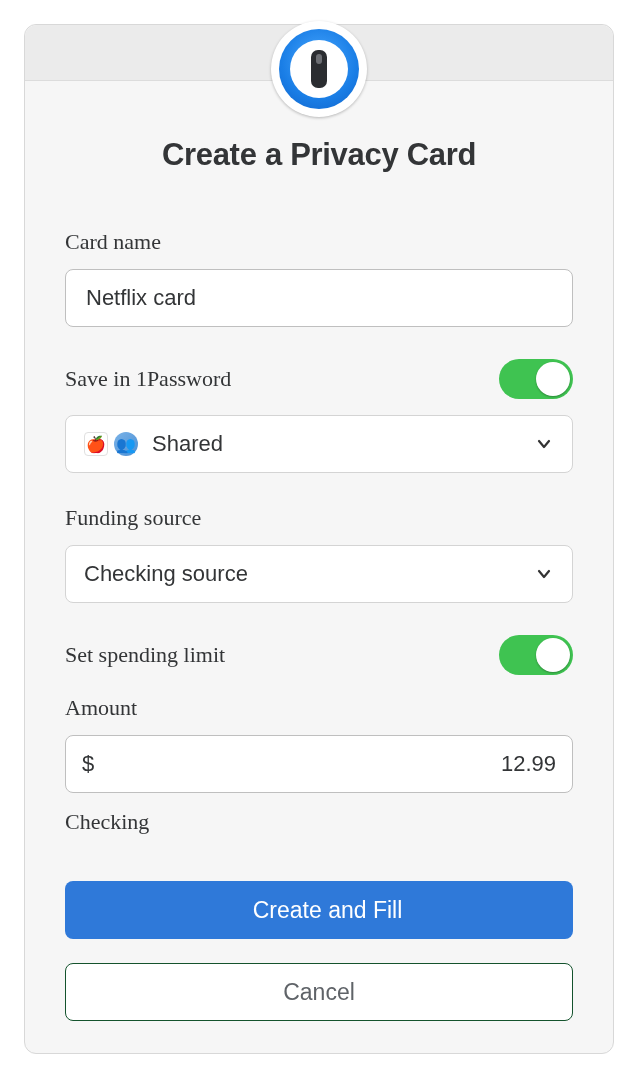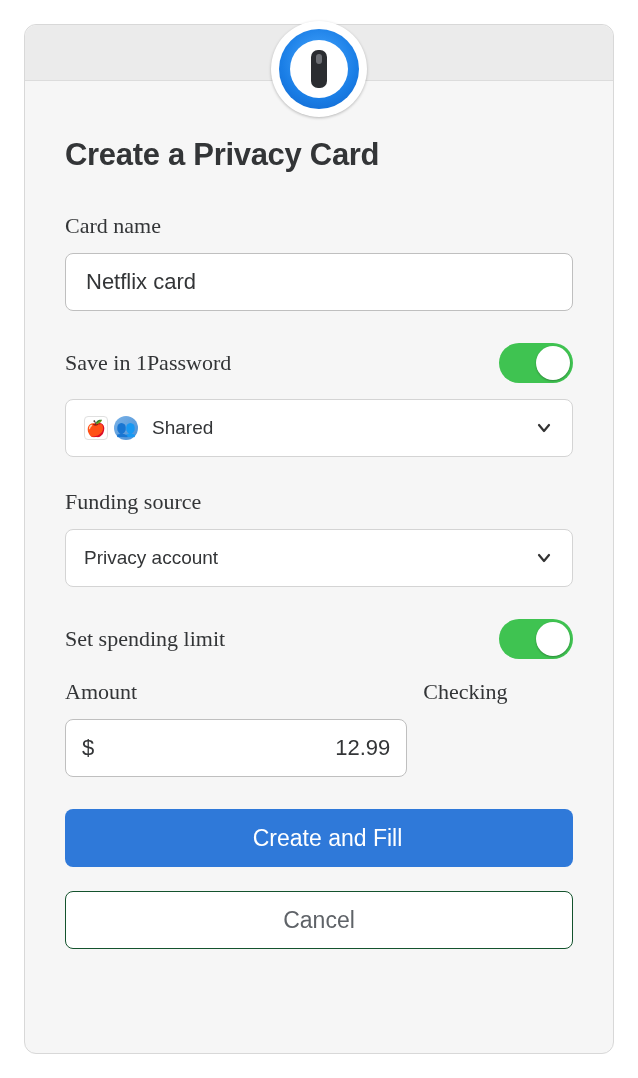--- a/index.html
+++ b/index.html
@@ -77,24 +77,25 @@
       transform: translateX(-50%);
       width: 6px;
       height: 10px;
       background: #6d6f74;
       border-radius: 3px;
     }
     .content {
       padding: 56px 40px 40px 40px;
     }
     .title {
+      text-align: center;
       font-size: 31px;
       font-weight: 700;
       color: #333537;
-      margin-bottom: 40px;
+      margin-bottom: 56px;
       letter-spacing: -0.3px;
     }
     .label {
       font-size: 22px;
       color: #333537;
       margin-bottom: 14px;
       display: block;
       font-family: Liberation Serif, serif;
     }
     .text-input {
@@ -141,21 +142,21 @@
       border: 1px solid #d4d4d4;
       border-radius: 8px;
       background: #ffffff;
       display: flex;
       align-items: center;
       padding: 0 18px;
       cursor: pointer;
       position: relative;
     }
     .select-text {
-      font-size: 19px;
+      font-size: 22px;
       color: #333537;
       flex: 1;
     }
     .select-text.muted {
       color: #8f9399;
     }
     .chevron {
       flex-shrink: 0;
     }
     .vault-icons {
@@ -177,20 +178,21 @@
       background: #ffffff;
       border: 1px solid #e0e0e0;
     }
     .vault-icon.family {
       border-radius: 50%;
       background: linear-gradient(135deg, #7bb3e8, #4a8fd4);
     }
     .two-col {
       display: flex;
       gap: 16px;
+      flex-direction: column;
     }
     .col {
       flex: 1;
     }
     .amount-wrap {
       position: relative;
       height: 58px;
       border: 1px solid #bfbfbf;
       border-radius: 8px;
       background: #ffffff;
@@ -281,21 +283,21 @@
         <span class="select-text">Shared</span>
         <svg class="chevron" width="20" height="20" viewBox="0 0 20 20">
             <path d="M5 7l5 6 5-6" fill="none" stroke="#333" stroke-width="2.2" stroke-linecap="round" stroke-linejoin="round"></path>
           </svg>
       </div>
     </div>
 
     <div class="field-group">
       <label class="label">Funding source</label>
       <div class="select">
-        <span class="select-text">Privacy account</span>
+        <span class="select-text">Checking source</span>
         <svg class="chevron" width="20" height="20" viewBox="0 0 20 20">
             <path d="M5 7l5 6 5-6" fill="none" stroke="#333" stroke-width="2.2" stroke-linecap="round" stroke-linejoin="round"></path>
           </svg>
       </div>
     </div>
 
     <div class="row-between limit-row">
       <span class="label" style="margin-bottom:0">Set spending limit</span>
       <div class="toggle">
         <div class="toggle-knob"></div>

